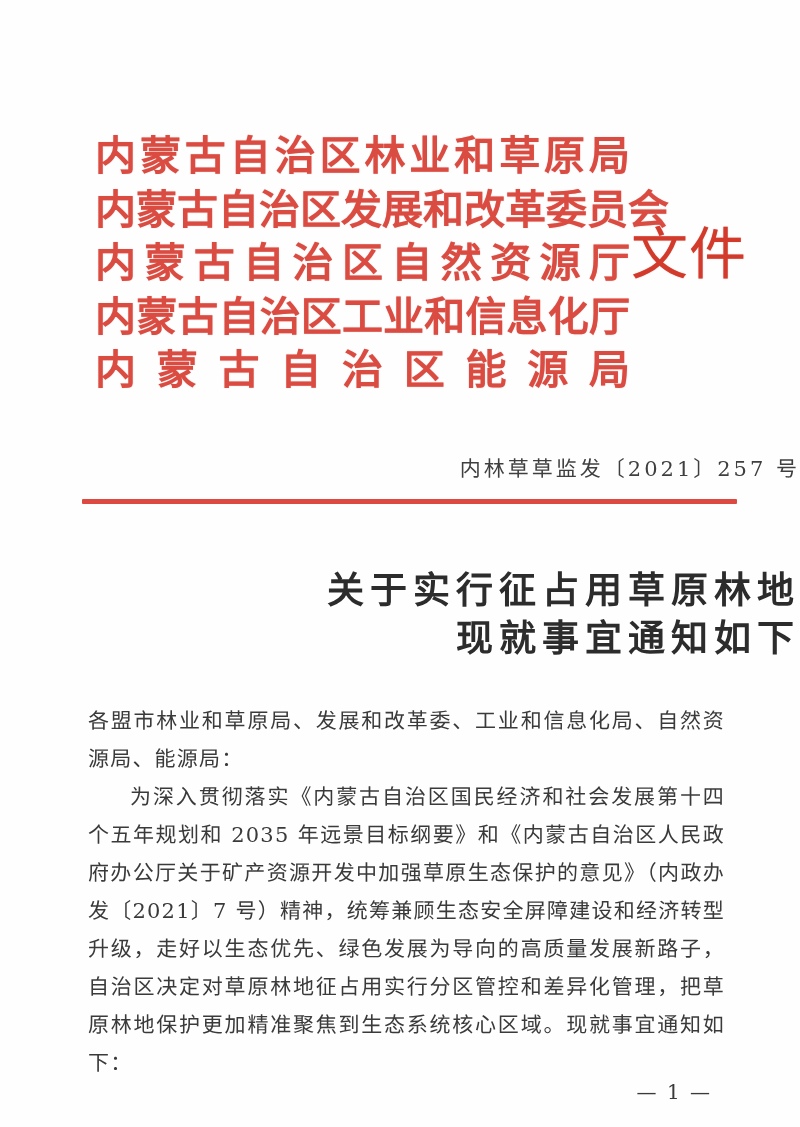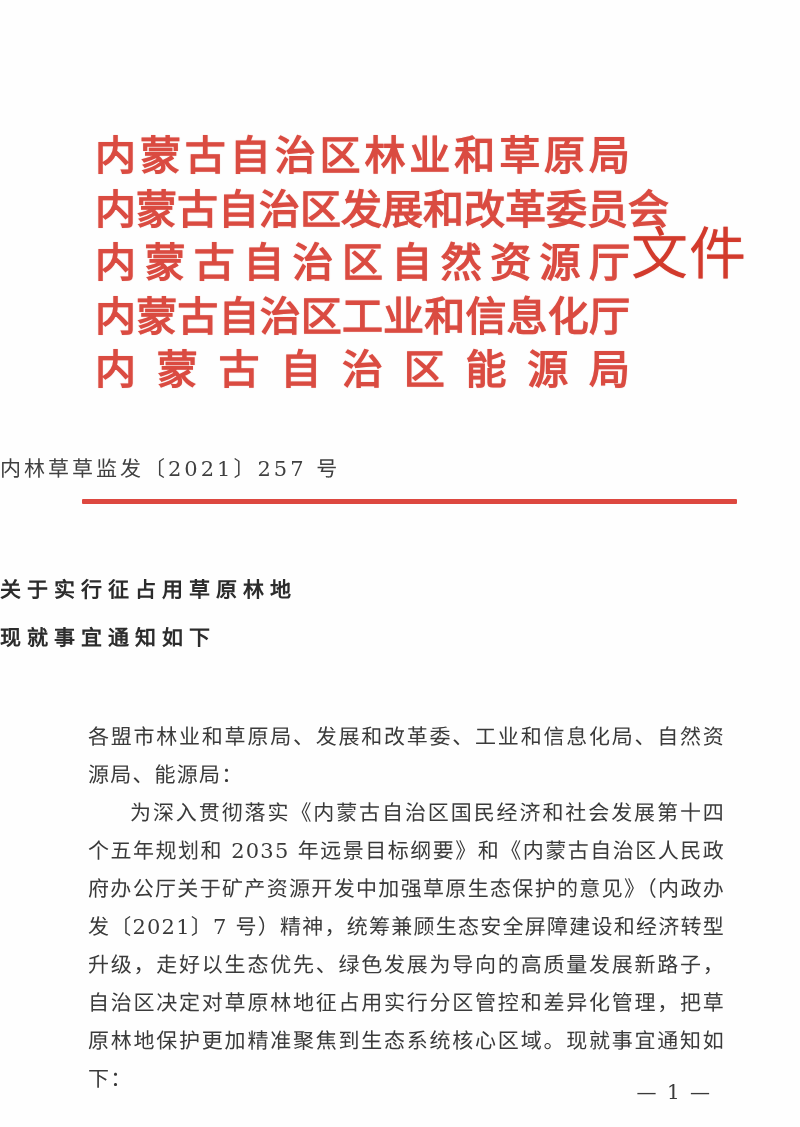--- a/index.html
+++ b/index.html
@@ -47,21 +47,21 @@
     white-space: nowrap;
     text-shadow: 0 0 1px rgba(210, 58, 44, .5);
   }
 
   
   .doc-number {
     position: absolute;
     top: 452px;
     left: 0;
     width: 100%;
-    text-align: left;
+    text-align: right;
     font-size: 21px;
     letter-spacing: 3px;
     color: #3f3f3f;
   }
 
   
   .red-divider {
     position: absolute;
     top: 499px;
     left: 82px;
@@ -71,32 +71,32 @@
     border-radius: 1px;
   }
 
   
   .title {
     position: absolute;
     top: 566px;
     left: 0;
     width: 100%;
     margin: 0;
-    text-align: left;
-    font-size: 21px;
+    text-align: right;
+    font-size: 37px;
     font-weight: bold;
     line-height: 48px;
     letter-spacing: 6px;
     color: #2c2c2c;
   }
 
   
   .body-block {
     position: absolute;
-    top: 718px;
+    top: 702px;
     left: 88px;
     width: 637px;
     font-size: 21px;
     line-height: 38px;
     letter-spacing: 1.2px;
     color: #3a3a3a;
     text-align: justify;
     text-justify: inter-ideograph;
   }
   .body-block p {

